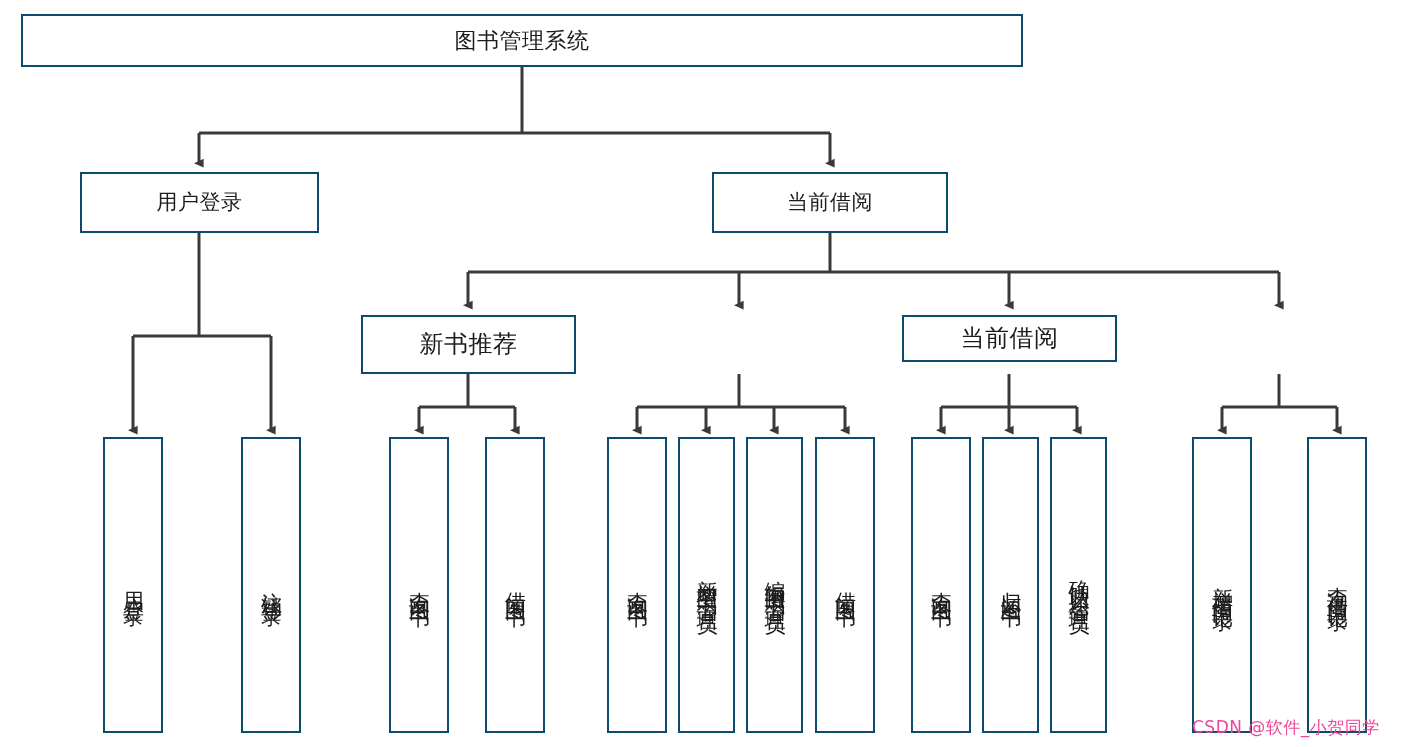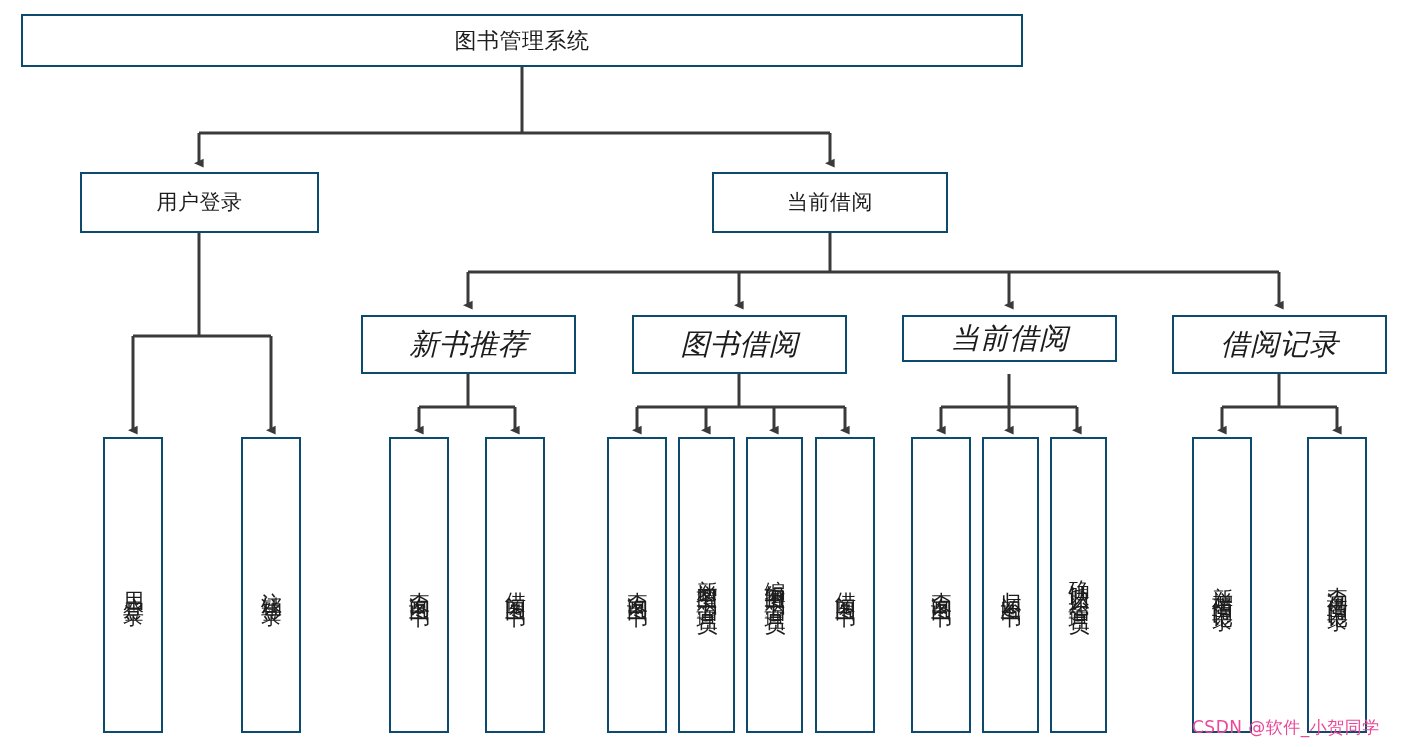--- a/index.html
+++ b/index.html
@@ -39,21 +39,21 @@
   }
   .node .label {
     font-size: 21px;
     line-height: 1.18;
     color: #1c1c1c;
     letter-spacing: 0.5px;
     white-space: nowrap;
   }
   .node.root .label { font-size: 22px; }
   .node.lvl2 .label { font-size: 21px; }
-  .node.lvl3 .label { font-size: 29px; font-style: italic; }
+  .node.lvl3 .label { font-size: 24px; }
 
   
   .node.leaf {
     align-items: flex-start;
     justify-content: center;
     padding-top: 0;
   }
   .node.leaf .label {
     writing-mode: vertical-rl;
     text-orientation: upright;
@@ -143,31 +143,25 @@
   </div>
 
   <div class="node lvl2" style="left:712px; top:172px; width:236px; height:61px;">
     <span class="label">当前借阅</span>
   </div>
 
   <div class="node lvl3" style="left:361px; top:315px; width:215px; height:59px;">
     <span class="label">新书推荐</span>
   </div>
 
-  <div class="node lvl3" style="left:632px; top:315px; width:215px; height:59px;">
-    <span class="label">图书借阅</span>
-  </div>
 
   <div class="node lvl3" style="left:902px; top:315px; width:215px; height:47px;">
     <span class="label">当前借阅</span>
   </div>
 
-  <div class="node lvl3" style="left:1172px; top:315px; width:215px; height:59px;">
-    <span class="label">借阅记录</span>
-  </div>
 
   <div class="node leaf mid" style="left:103px; top:437px; width:60px; height:296px;">
     <span class="label" style="margin-top: 136px;">用户登录</span>
   </div>
 
   <div class="node leaf mid" style="left:241px; top:437px; width:60px; height:296px;">
     <span class="label" style="margin-top: 136px;">注销登录</span>
   </div>
 
   <div class="node leaf mid" style="left:389px; top:437px; width:60px; height:296px;">

